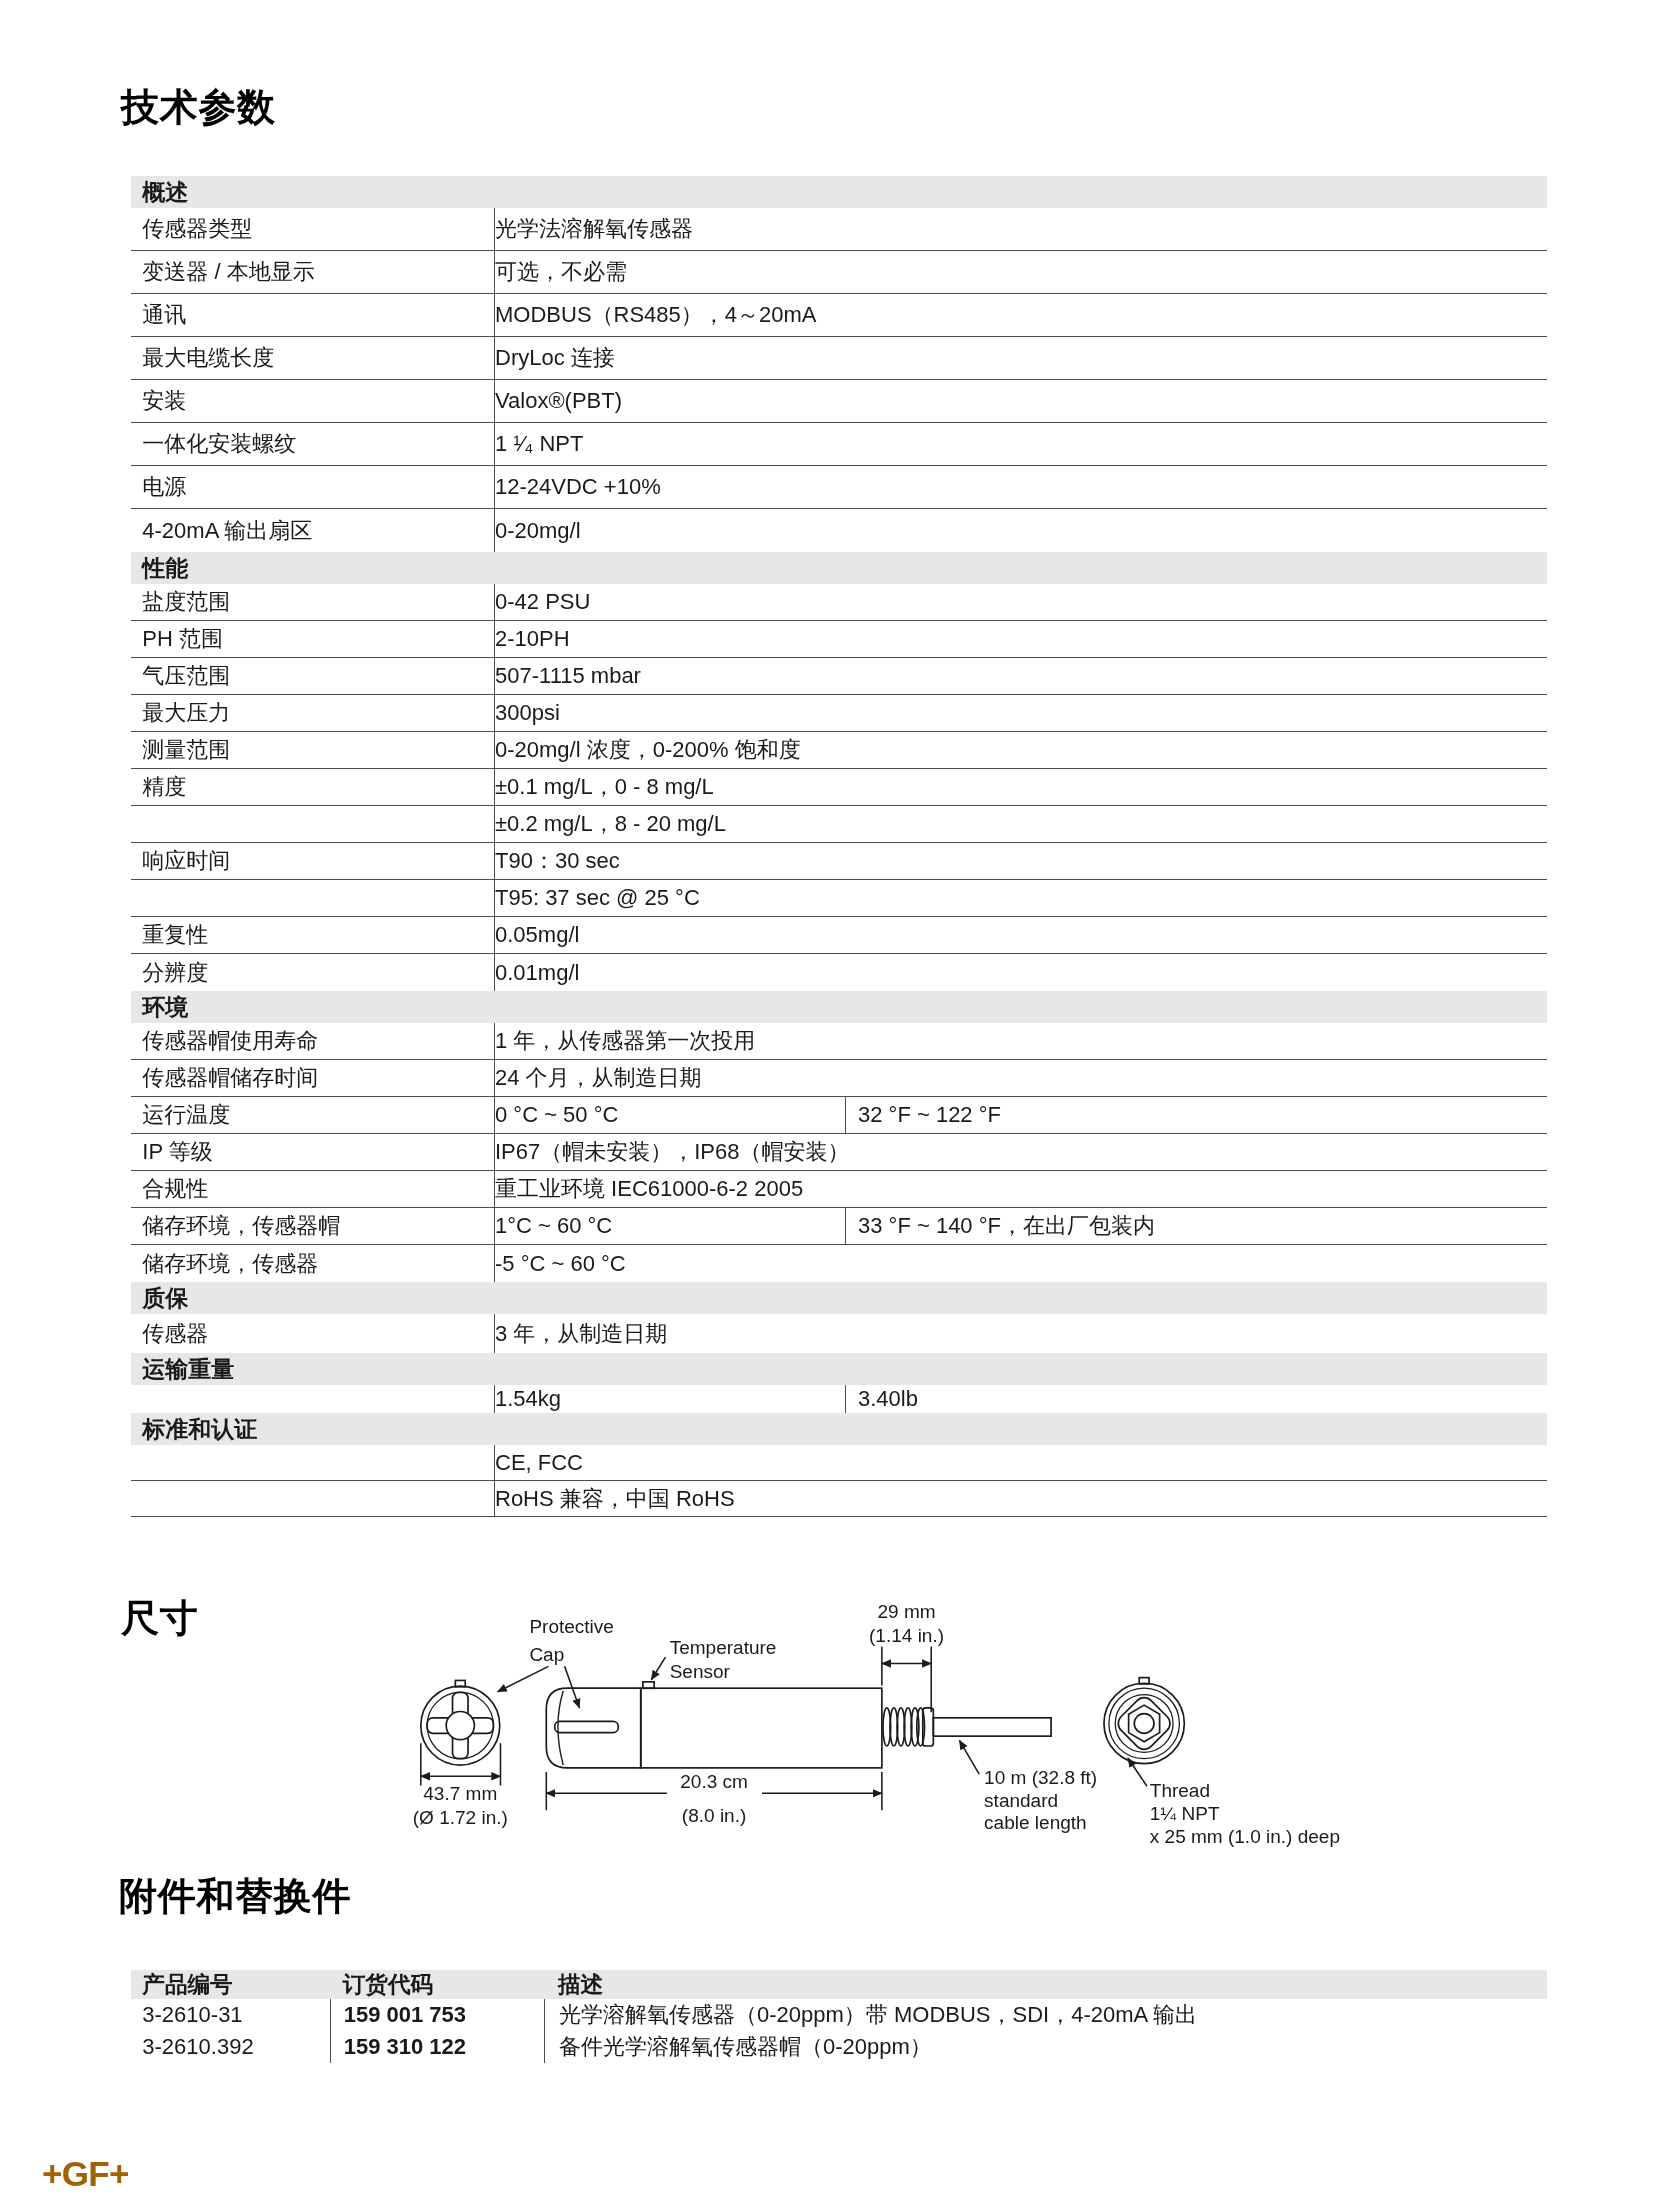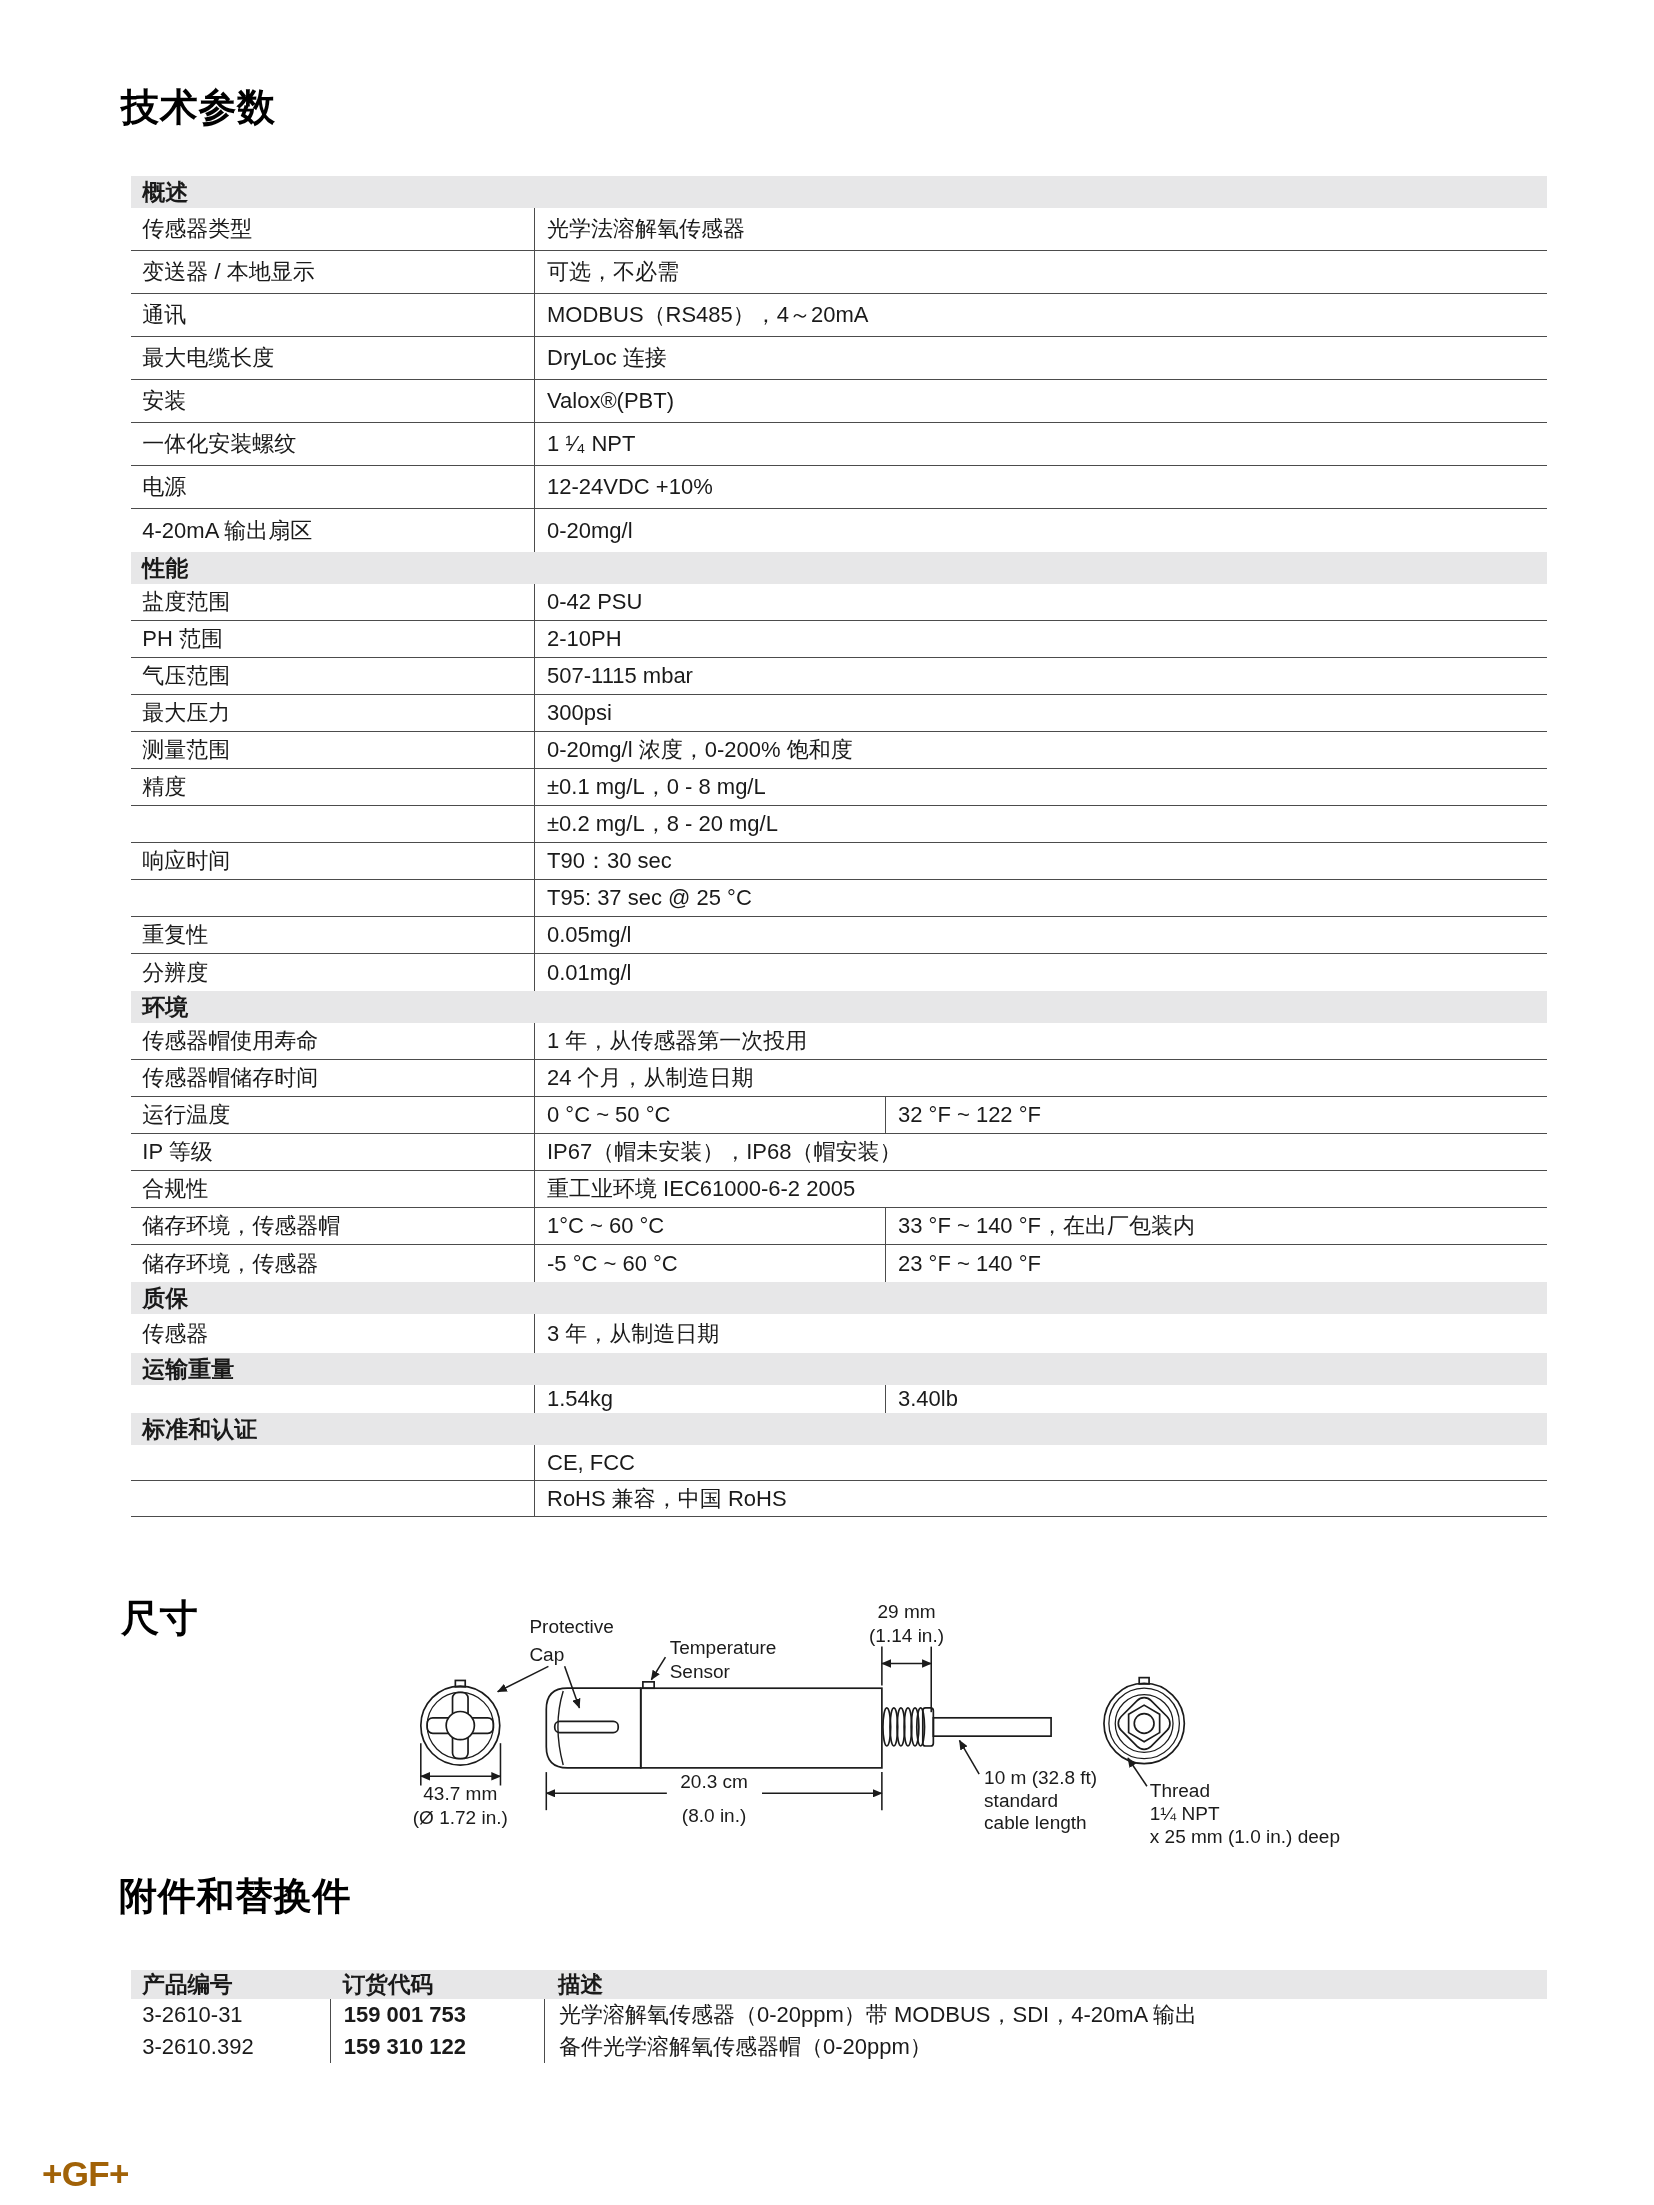--- a/index.html
+++ b/index.html
@@ -12,22 +12,22 @@
 
   
   .stable{position:absolute;left:131px;top:176px;width:1416px;}
   .sbar{height:32px;background:#e7e7e8;display:flex;align-items:center;
         padding-left:11.3px;font-weight:700;font-size:23px;box-sizing:border-box;}
   .srow{display:flex;border-bottom:1.4px solid #4c4c4c;box-sizing:border-box;align-items:stretch;}
   .srow.nb{border-bottom:none;}
   .h61{height:43px}.h52{height:37px}.h53{height:37px}.h55{height:39px}.h58{height:28px}.h51{height:36px}
   .cl{width:363px;flex:none;display:flex;align-items:center;padding-left:11.3px;
       box-sizing:border-box;font-size:22px;}
-  .cv{flex:1;display:flex;align-items:center;padding-left:12px;
-      border-left:1.4px solid #4c4c4c;box-sizing:border-box;font-size:22px;margin-left:40px;}
+  .cv{flex:1;display:flex;align-items:center;padding-left:0;
+      border-left:1.4px solid #4c4c4c;box-sizing:border-box;font-size:22px;}
   .cv.half{width:351px;flex:none;}
   .cv3{flex:1;display:flex;align-items:center;padding-left:12px;
        border-left:1.4px solid #4c4c4c;box-sizing:border-box;font-size:22px;}
 
   
   .diagram{position:absolute;left:282px;top:1574px;width:1094px;height:282px;}
   .diagram text{font-family:"Liberation Sans","DejaVu Sans",sans-serif;font-size:27px;fill:#1b1b1b;stroke:none;}
 
   
   .atable{position:absolute;left:131px;top:1970px;width:1416px;}
@@ -159,21 +159,20 @@
       <div class="cv">重工业环境  IEC61000-6-2 2005</div>
     </div>
   <div class="srow h53">
       <div class="cl">储存环境，传感器帽</div>
       <div class="cv half">1°C ~ 60 °C</div>
       <div class="cv3">33 °F ~ 140 °F，在出厂包装内</div>
     </div>
   <div class="srow h53 nb">
       <div class="cl">储存环境，传感器</div>
       <div class="cv half">-5 °C ~ 60 °C</div>
-      <div class="cv3">23 °F ~ 140 °F</div>
     </div>
 
   <div class="sbar">
       <span>质保</span>
     </div>
   <div class="srow h55 nb">
       <div class="cl">传感器</div>
       <div class="cv">3 年，从制造日期</div>
     </div>
 

